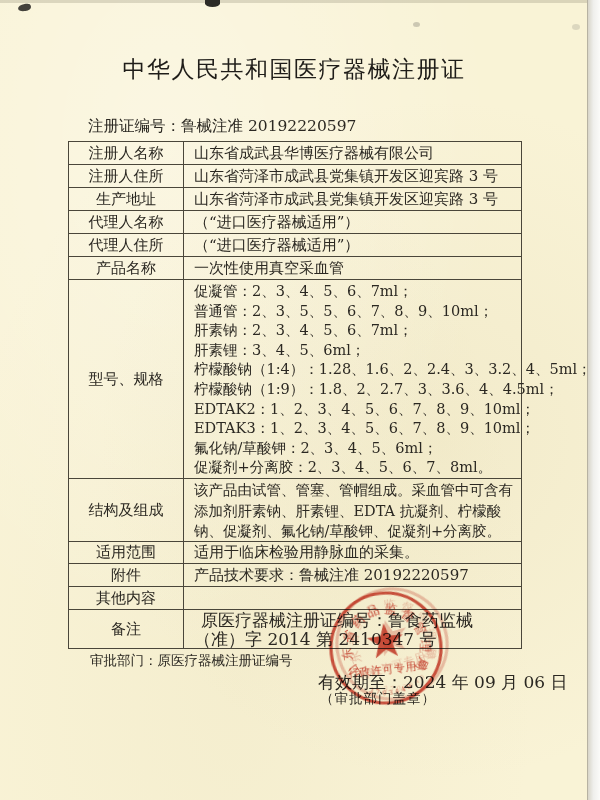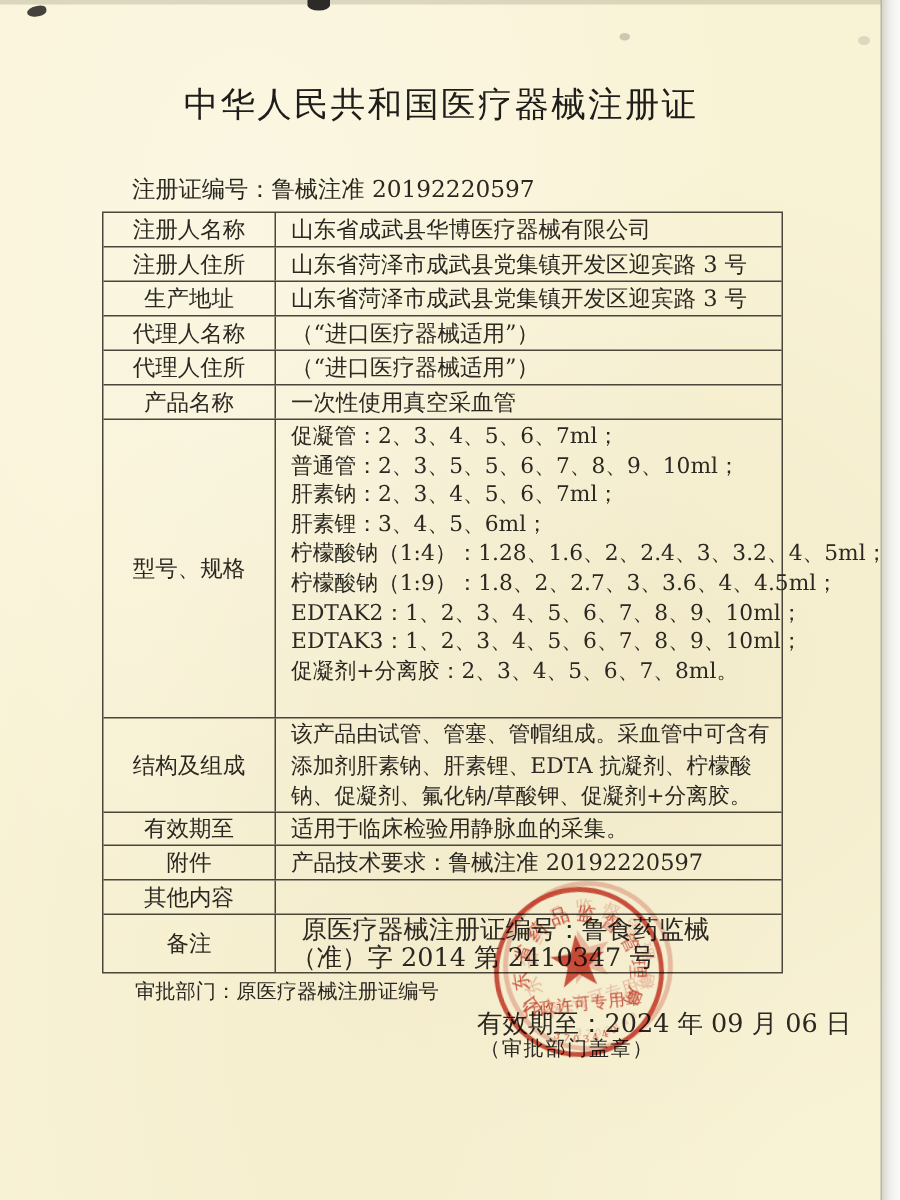--- a/index.html
+++ b/index.html
@@ -118,29 +118,30 @@
       <div class="t-label">型号、规格</div>
       <div class="t-value wrap spec-box">
         <div class="spec-line">促凝管：2、3、4、5、6、7ml；</div>
         <div class="spec-line">普通管：2、3、5、5、6、7、8、9、10ml；</div>
         <div class="spec-line">肝素钠：2、3、4、5、6、7ml；</div>
         <div class="spec-line">肝素锂：3、4、5、6ml；</div>
         <div class="spec-line">柠檬酸钠（1:4）：1.28、1.6、2、2.4、3、3.2、4、5ml；</div>
         <div class="spec-line">柠檬酸钠（1:9）：1.8、2、2.7、3、3.6、4、4.5ml；</div>
         <div class="spec-line">EDTAK2：1、2、3、4、5、6、7、8、9、10ml；</div>
         <div class="spec-line">EDTAK3：1、2、3、4、5、6、7、8、9、10ml；</div>
+        <div class="spec-line">氟化钠/草酸钾：2、3、4、5、6ml；</div>
         <div class="spec-line">促凝剂+分离胶：2、3、4、5、6、7、8ml。</div>
       </div>
     </div>
     <div class="t-row rh-struct">
       <div class="t-label">结构及组成</div>
       <div class="t-value wrap struct-text">该产品由试管、管塞、管帽组成。采血管中可含有添加剂肝素钠、肝素锂、EDTA 抗凝剂、柠檬酸钠、促凝剂、氟化钠/草酸钾、促凝剂+分离胶。</div>
     </div>
     <div class="t-row rh21">
-      <div class="t-label">有效期至</div>
+      <div class="t-label">适用范围</div>
       <div class="t-value">适用于临床检验用静脉血的采集。</div>
     </div>
     <div class="t-row rh22">
       <div class="t-label">附件</div>
       <div class="t-value">产品技术要求：鲁械注准 20192220597</div>
     </div>
     <div class="t-row rh22">
       <div class="t-label">其他内容</div>
       <div class="t-value"></div>
     </div>

